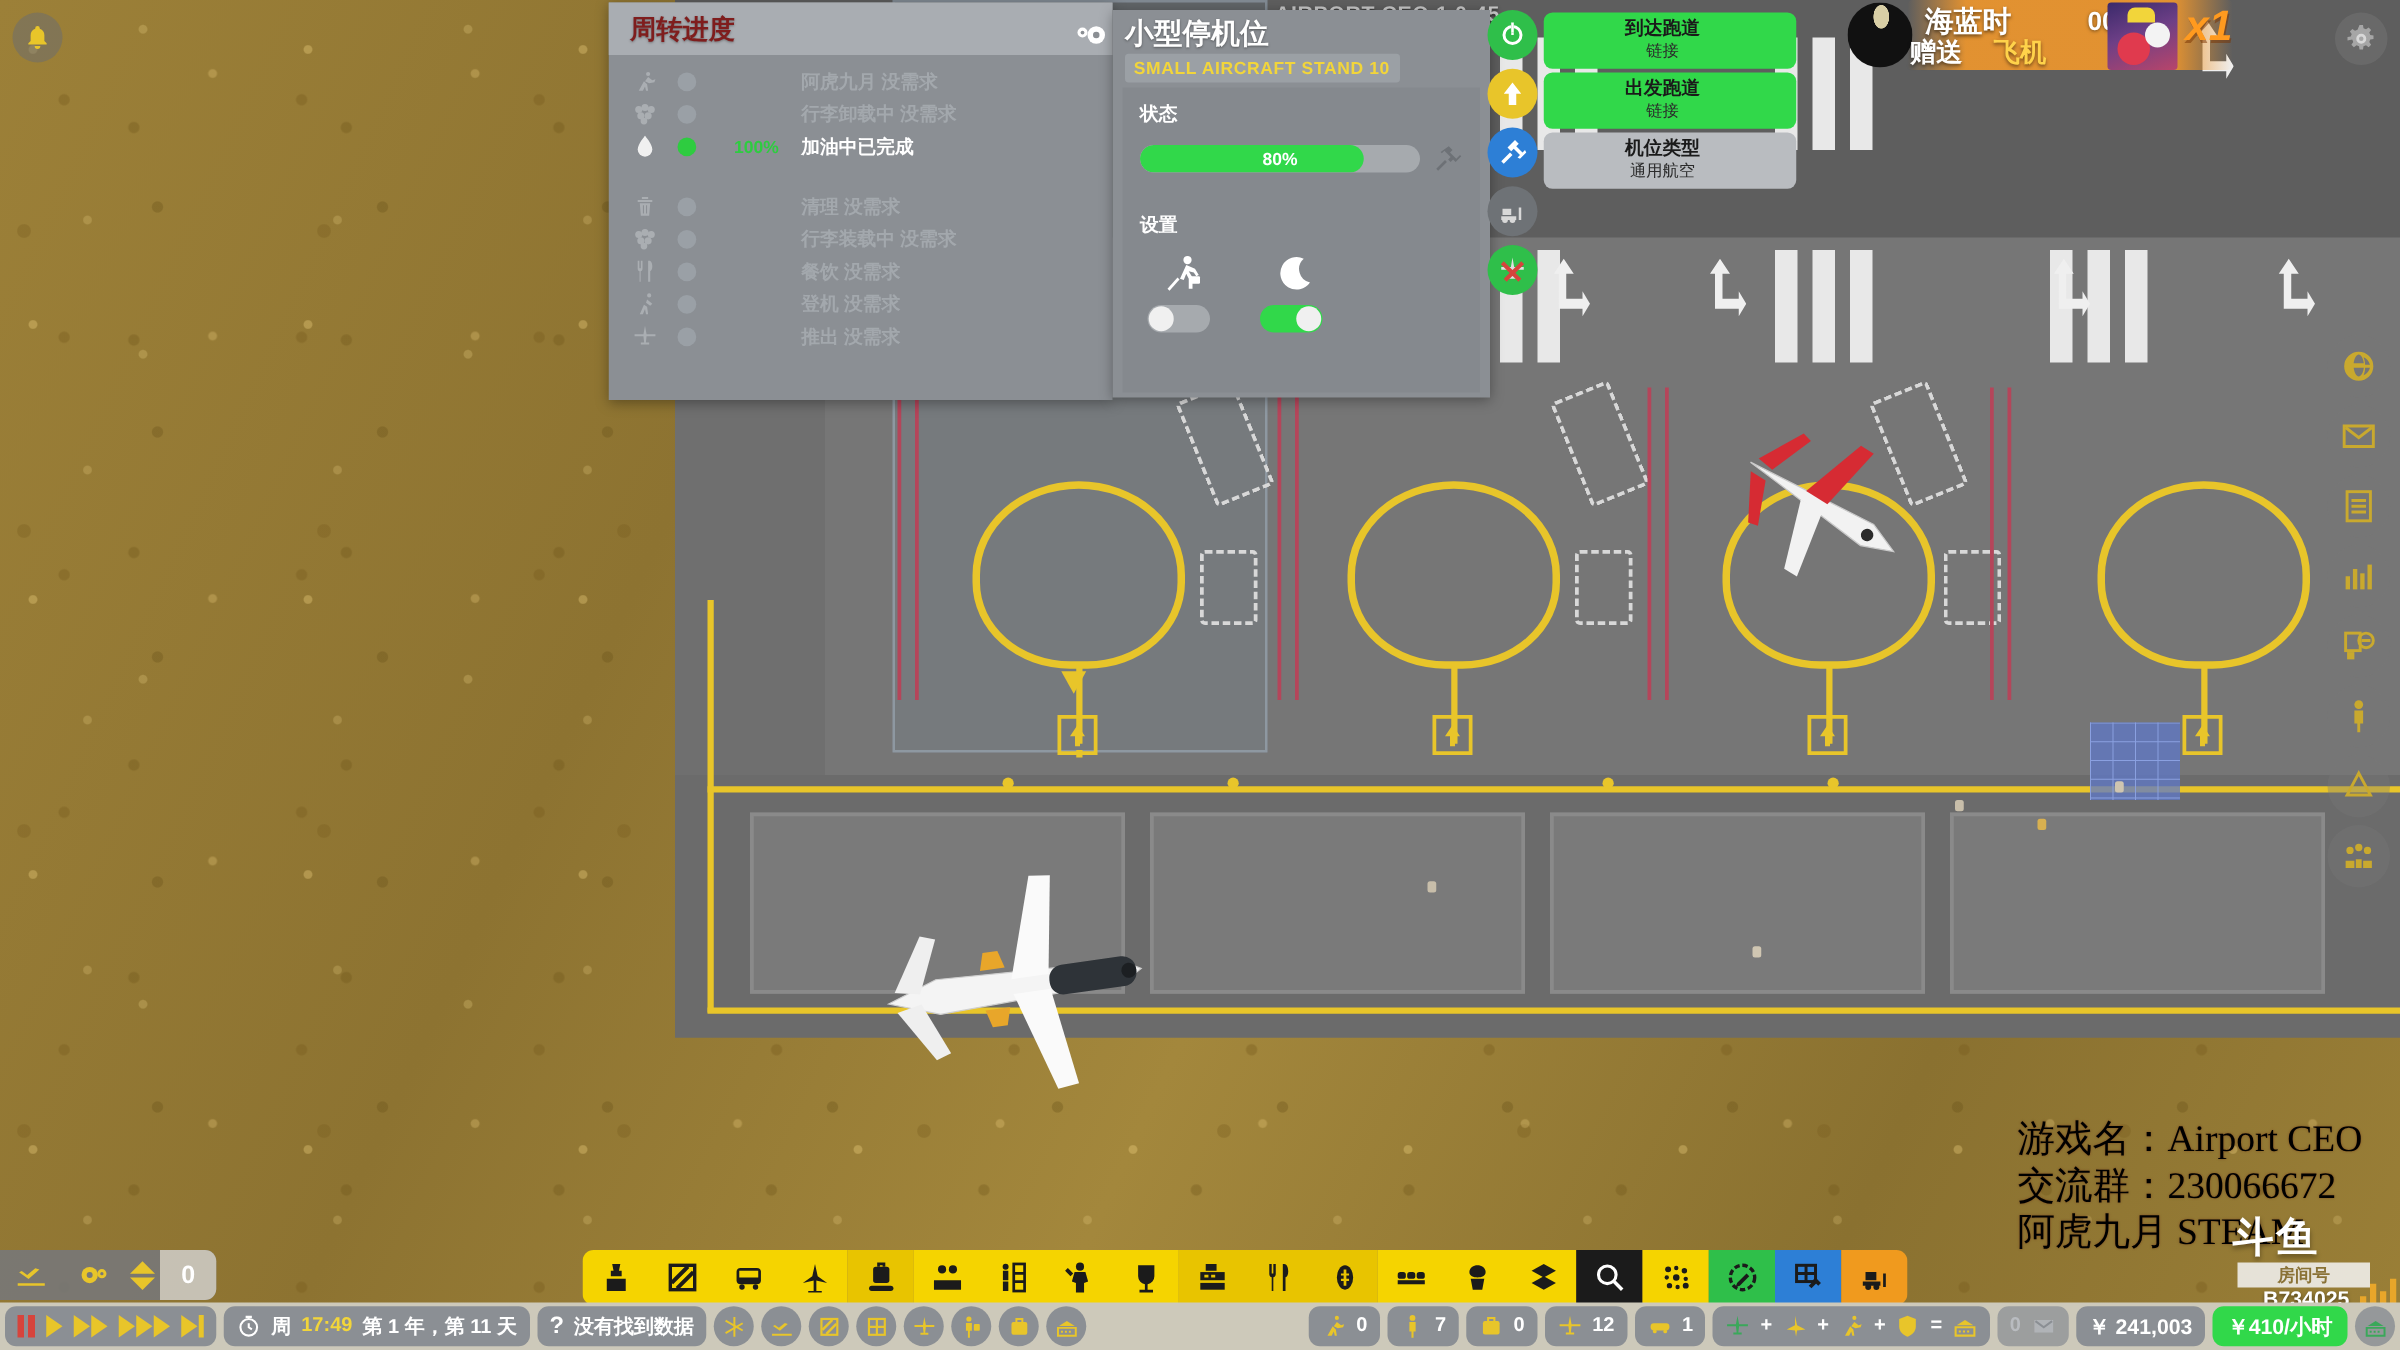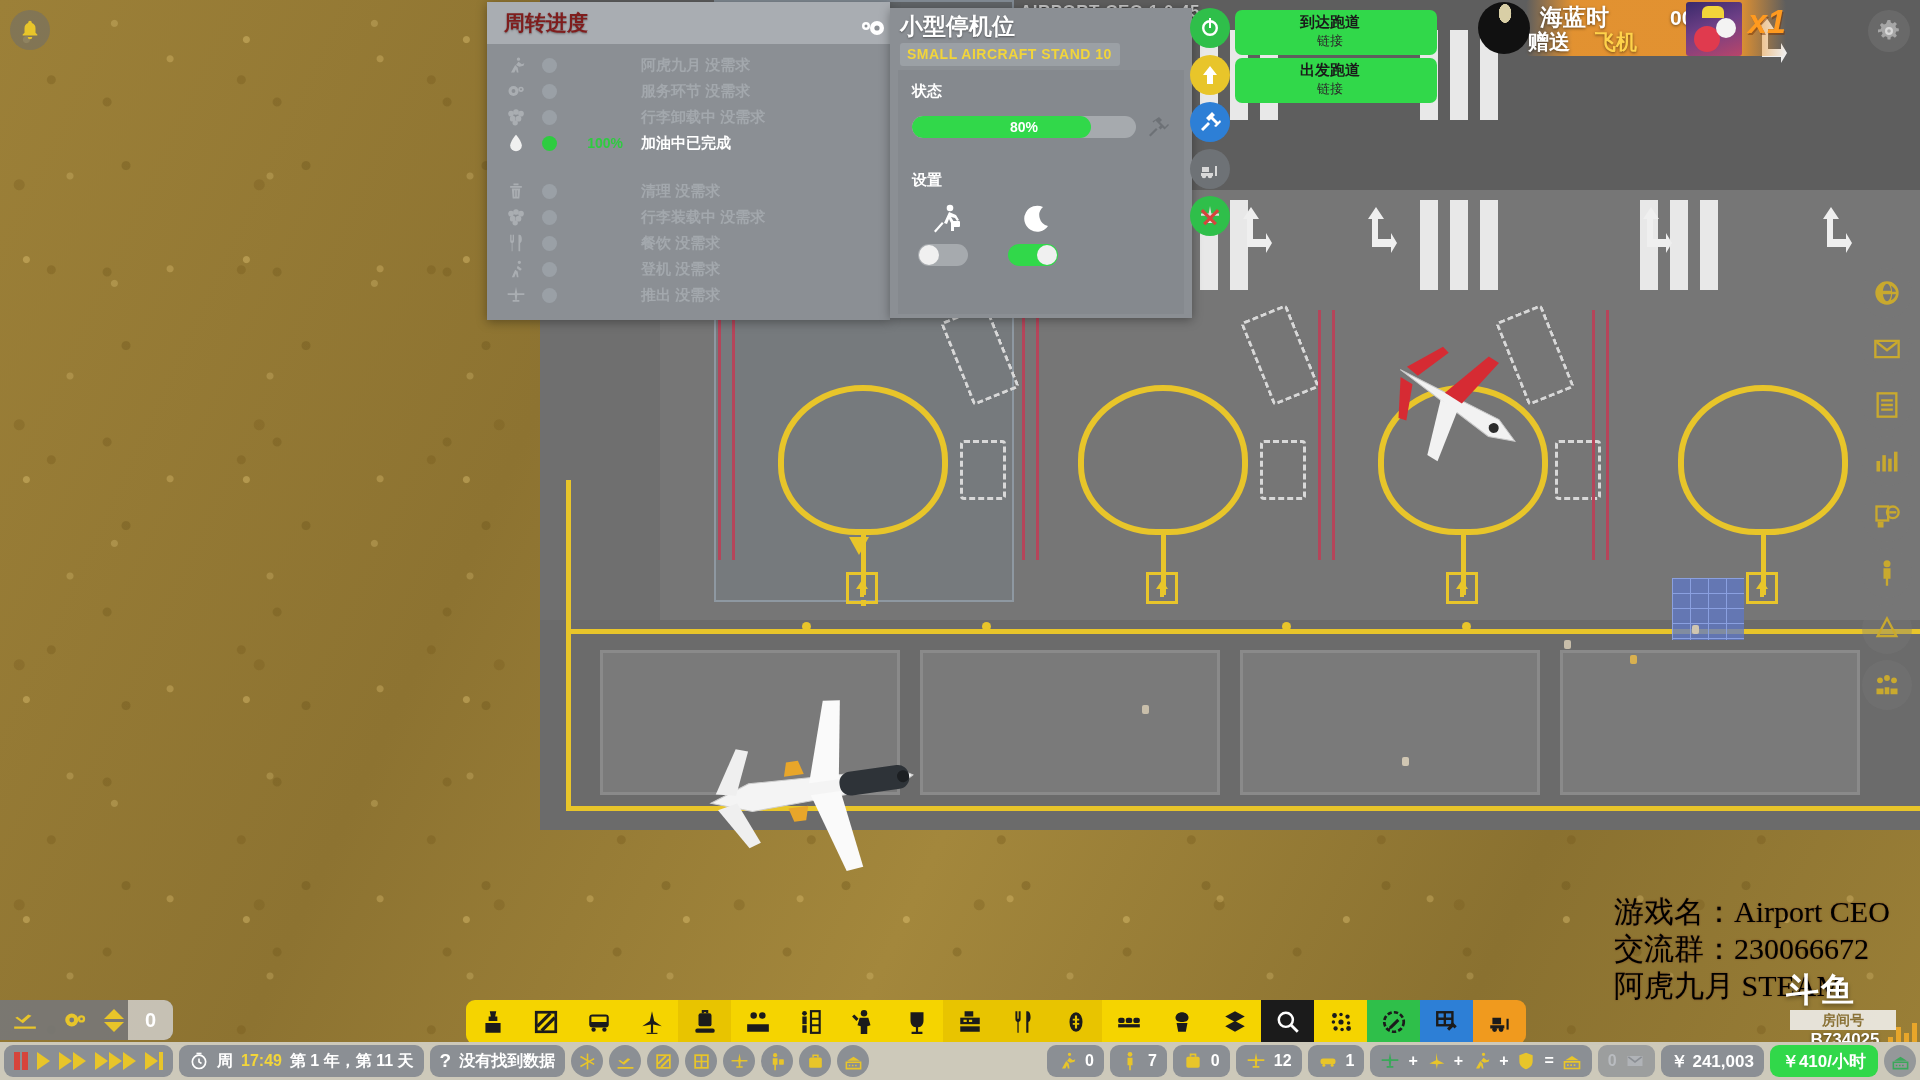--- a/index.html
+++ b/index.html
@@ -505,33 +505,20 @@
         <span class="ticon">
           <svg viewBox="0 0 24 24">
               <path d="M15 3a2 2 0 1 1 0 4 2 2 0 0 1 0-4zM6 21l5-9 3 3 1 6h-2l-1-4-2 4H6zm9-13 4 3 3-1-1 3-5 1-4-2 3-4z"></path>
             </svg>
         </span>
         <span class="dot"></span>
         <span class="pct"></span>
         <span class="turn-label">阿虎九月 没需求</span>
       </div>
 
-      <div class="turn-row muted">
-        <span class="ticon">
-          <svg viewBox="0 0 24 24">
-              <circle cx="9" cy="12" r="6"></circle>
-              <circle cx="9" cy="12" r="2.3" fill="#8b8f94"></circle>
-              <circle cx="18" cy="10" r="3.2"></circle>
-              <circle cx="18" cy="10" r="1.2" fill="#8b8f94"></circle>
-            </svg>
-        </span>
-        <span class="dot"></span>
-        <span class="pct"></span>
-        <span class="turn-label">服务环节 没需求</span>
-      </div>
 
       <div class="turn-row muted">
         <span class="ticon">
           <svg viewBox="0 0 24 24">
               <circle cx="6" cy="8" r="3.4"></circle>
               <circle cx="12" cy="6" r="3.4"></circle>
               <circle cx="18" cy="8" r="3.4"></circle>
               <circle cx="8" cy="14" r="3.4"></circle>
               <circle cx="15" cy="14" r="3.4"></circle>
               <circle cx="11" cy="19" r="3.2"></circle>
@@ -708,20 +695,24 @@
 
   <div class="linkcol">
     <div class="linkbtn">
       <div class="lb-t">到达跑道</div>
       <div class="lb-s">链接</div>
     </div>
     <div class="linkbtn">
       <div class="lb-t">出发跑道</div>
       <div class="lb-s">链接</div>
     </div>
+    <div class="linkbtn neutral">
+      <div class="lb-t">机位类型</div>
+      <div class="lb-s">通用航空</div>
+    </div>
   </div>
 
   <div class="gift">
     <div class="gift-bg"></div>
     <div class="gift-avatar"></div>
     <div class="gift-name">海蓝时</div>
     <div class="gift-timer">00:0</div>
     <div class="gift-line2">
       <span class="gl-w">赠送</span><span class="gl-y">飞机</span>
     </div>

